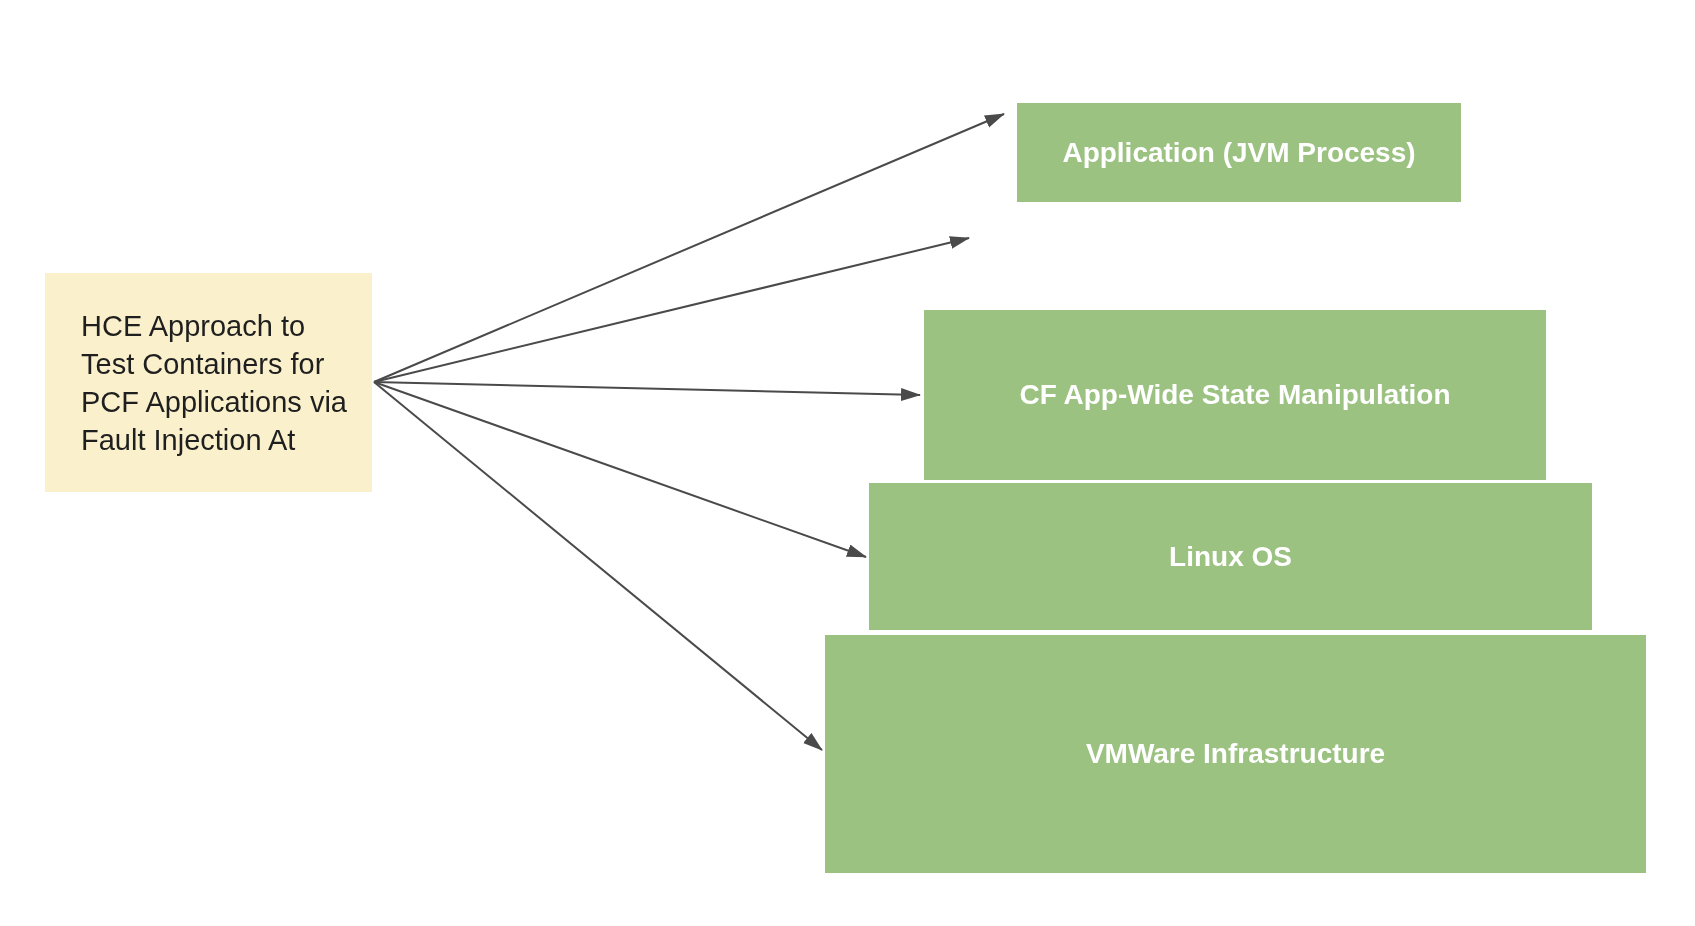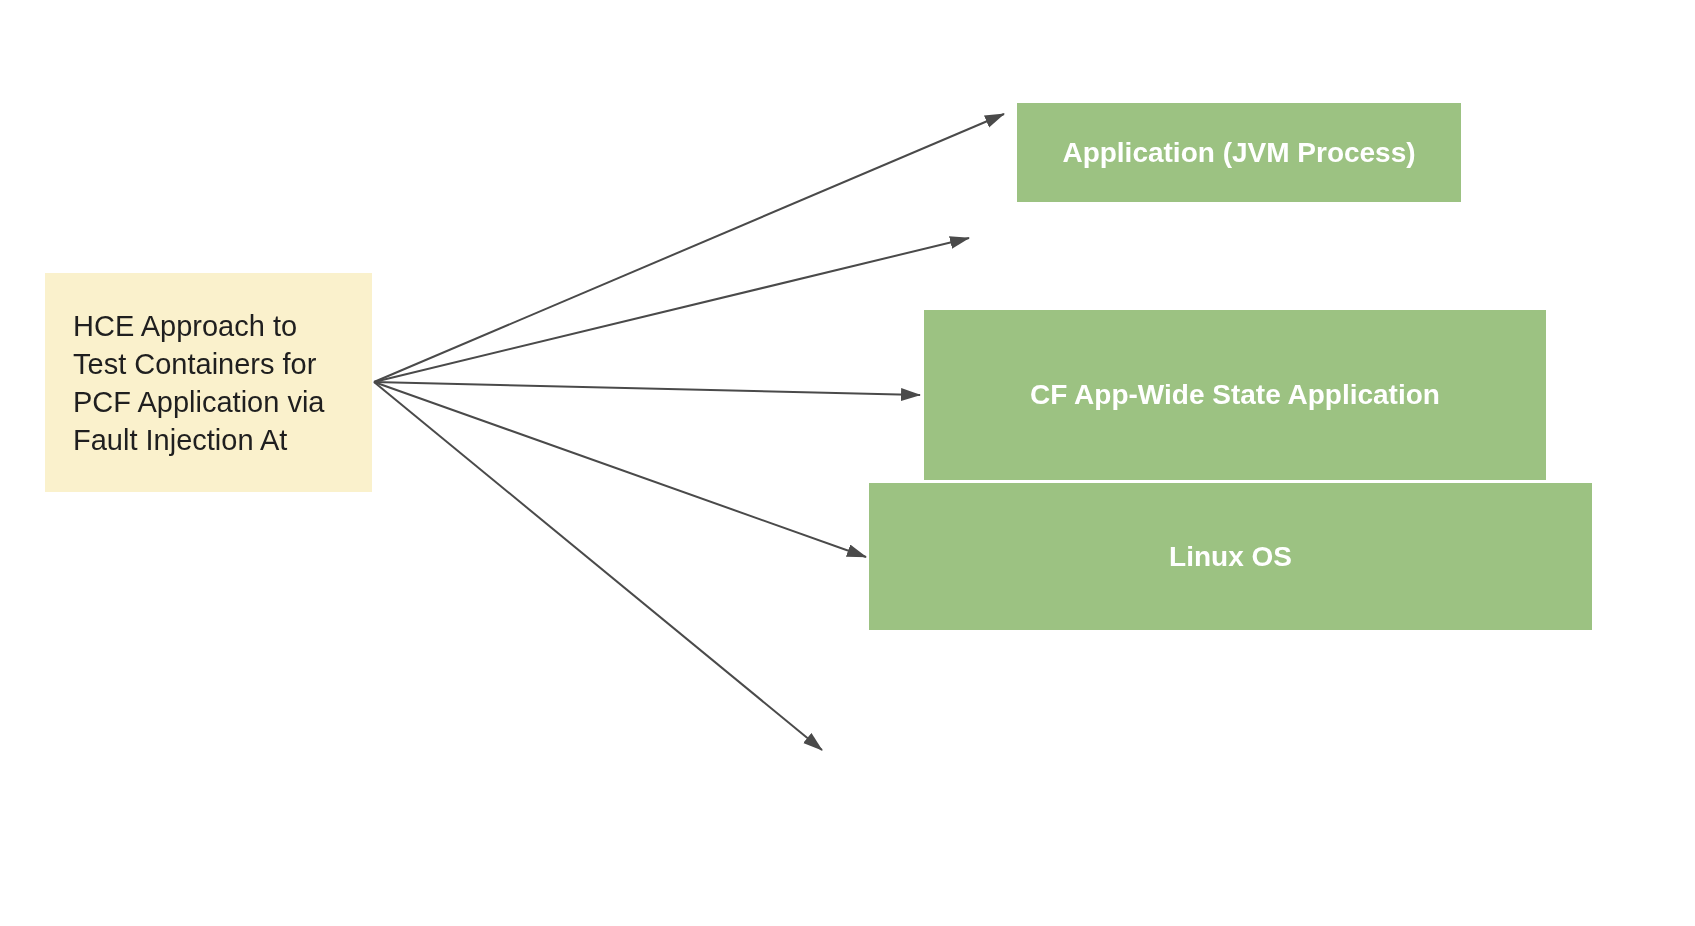--- a/index.html
+++ b/index.html
@@ -16,21 +16,21 @@
     width:1695px;height:926px;
     background:var(--background);
     font-family:"Liberation Sans",sans-serif;
     overflow:hidden;
   }
   .source-box{
     position:absolute;left:45px;top:273px;width:327px;height:219px;
     background:var(--source-fill);
     color:var(--source-text);
     display:flex;flex-direction:column;justify-content:center;
-    box-sizing:border-box;padding-left:28px;
+    box-sizing:border-box;padding-left:36px;
     font-size:29px;line-height:38px;
   }
   .level{
     position:absolute;
     background:var(--level-fill);
     color:var(--level-text);
     display:flex;align-items:center;justify-content:center;
     text-align:center;
     font-weight:bold;font-size:28px;
   }
@@ -47,32 +47,35 @@
   .arrows .head{fill:var(--arrow);}
 </style>
 </head>
 <body>
 
 <div class="canvas">
 
   <div class="source-box">
     <div>HCE Approach to</div>
     <div>Test Containers for</div>
-    <div>PCF Application via</div>
+    <div>PCF Applications via</div>
     <div>Fault Injection At</div>
   </div>
 
   <div class="level level-1">
     <span>Application (JVM Process)</span>
   </div>
   <div class="level level-3">
-    <span>CF App-Wide State Application</span>
+    <span>CF App-Wide State Manipulation</span>
   </div>
   <div class="level level-4">
     <span>Linux OS</span>
+  </div>
+  <div class="level level-5">
+    <span>VMWare Infrastructure</span>
   </div>
 
   <svg class="arrows" viewBox="0 0 1695 926">
     <defs>
       <marker id="ah" markerUnits="userSpaceOnUse" markerWidth="22" markerHeight="15" refX="19" refY="6.5" orient="auto">
         <path class="head" d="M0,0 L20,6.5 L0,13 Z"></path>
       </marker>
     </defs>
     <line x1="374" y1="382" x2="1004" y2="114" marker-end="url(#ah)"></line>
     <line x1="374" y1="382" x2="969" y2="238" marker-end="url(#ah)"></line>

